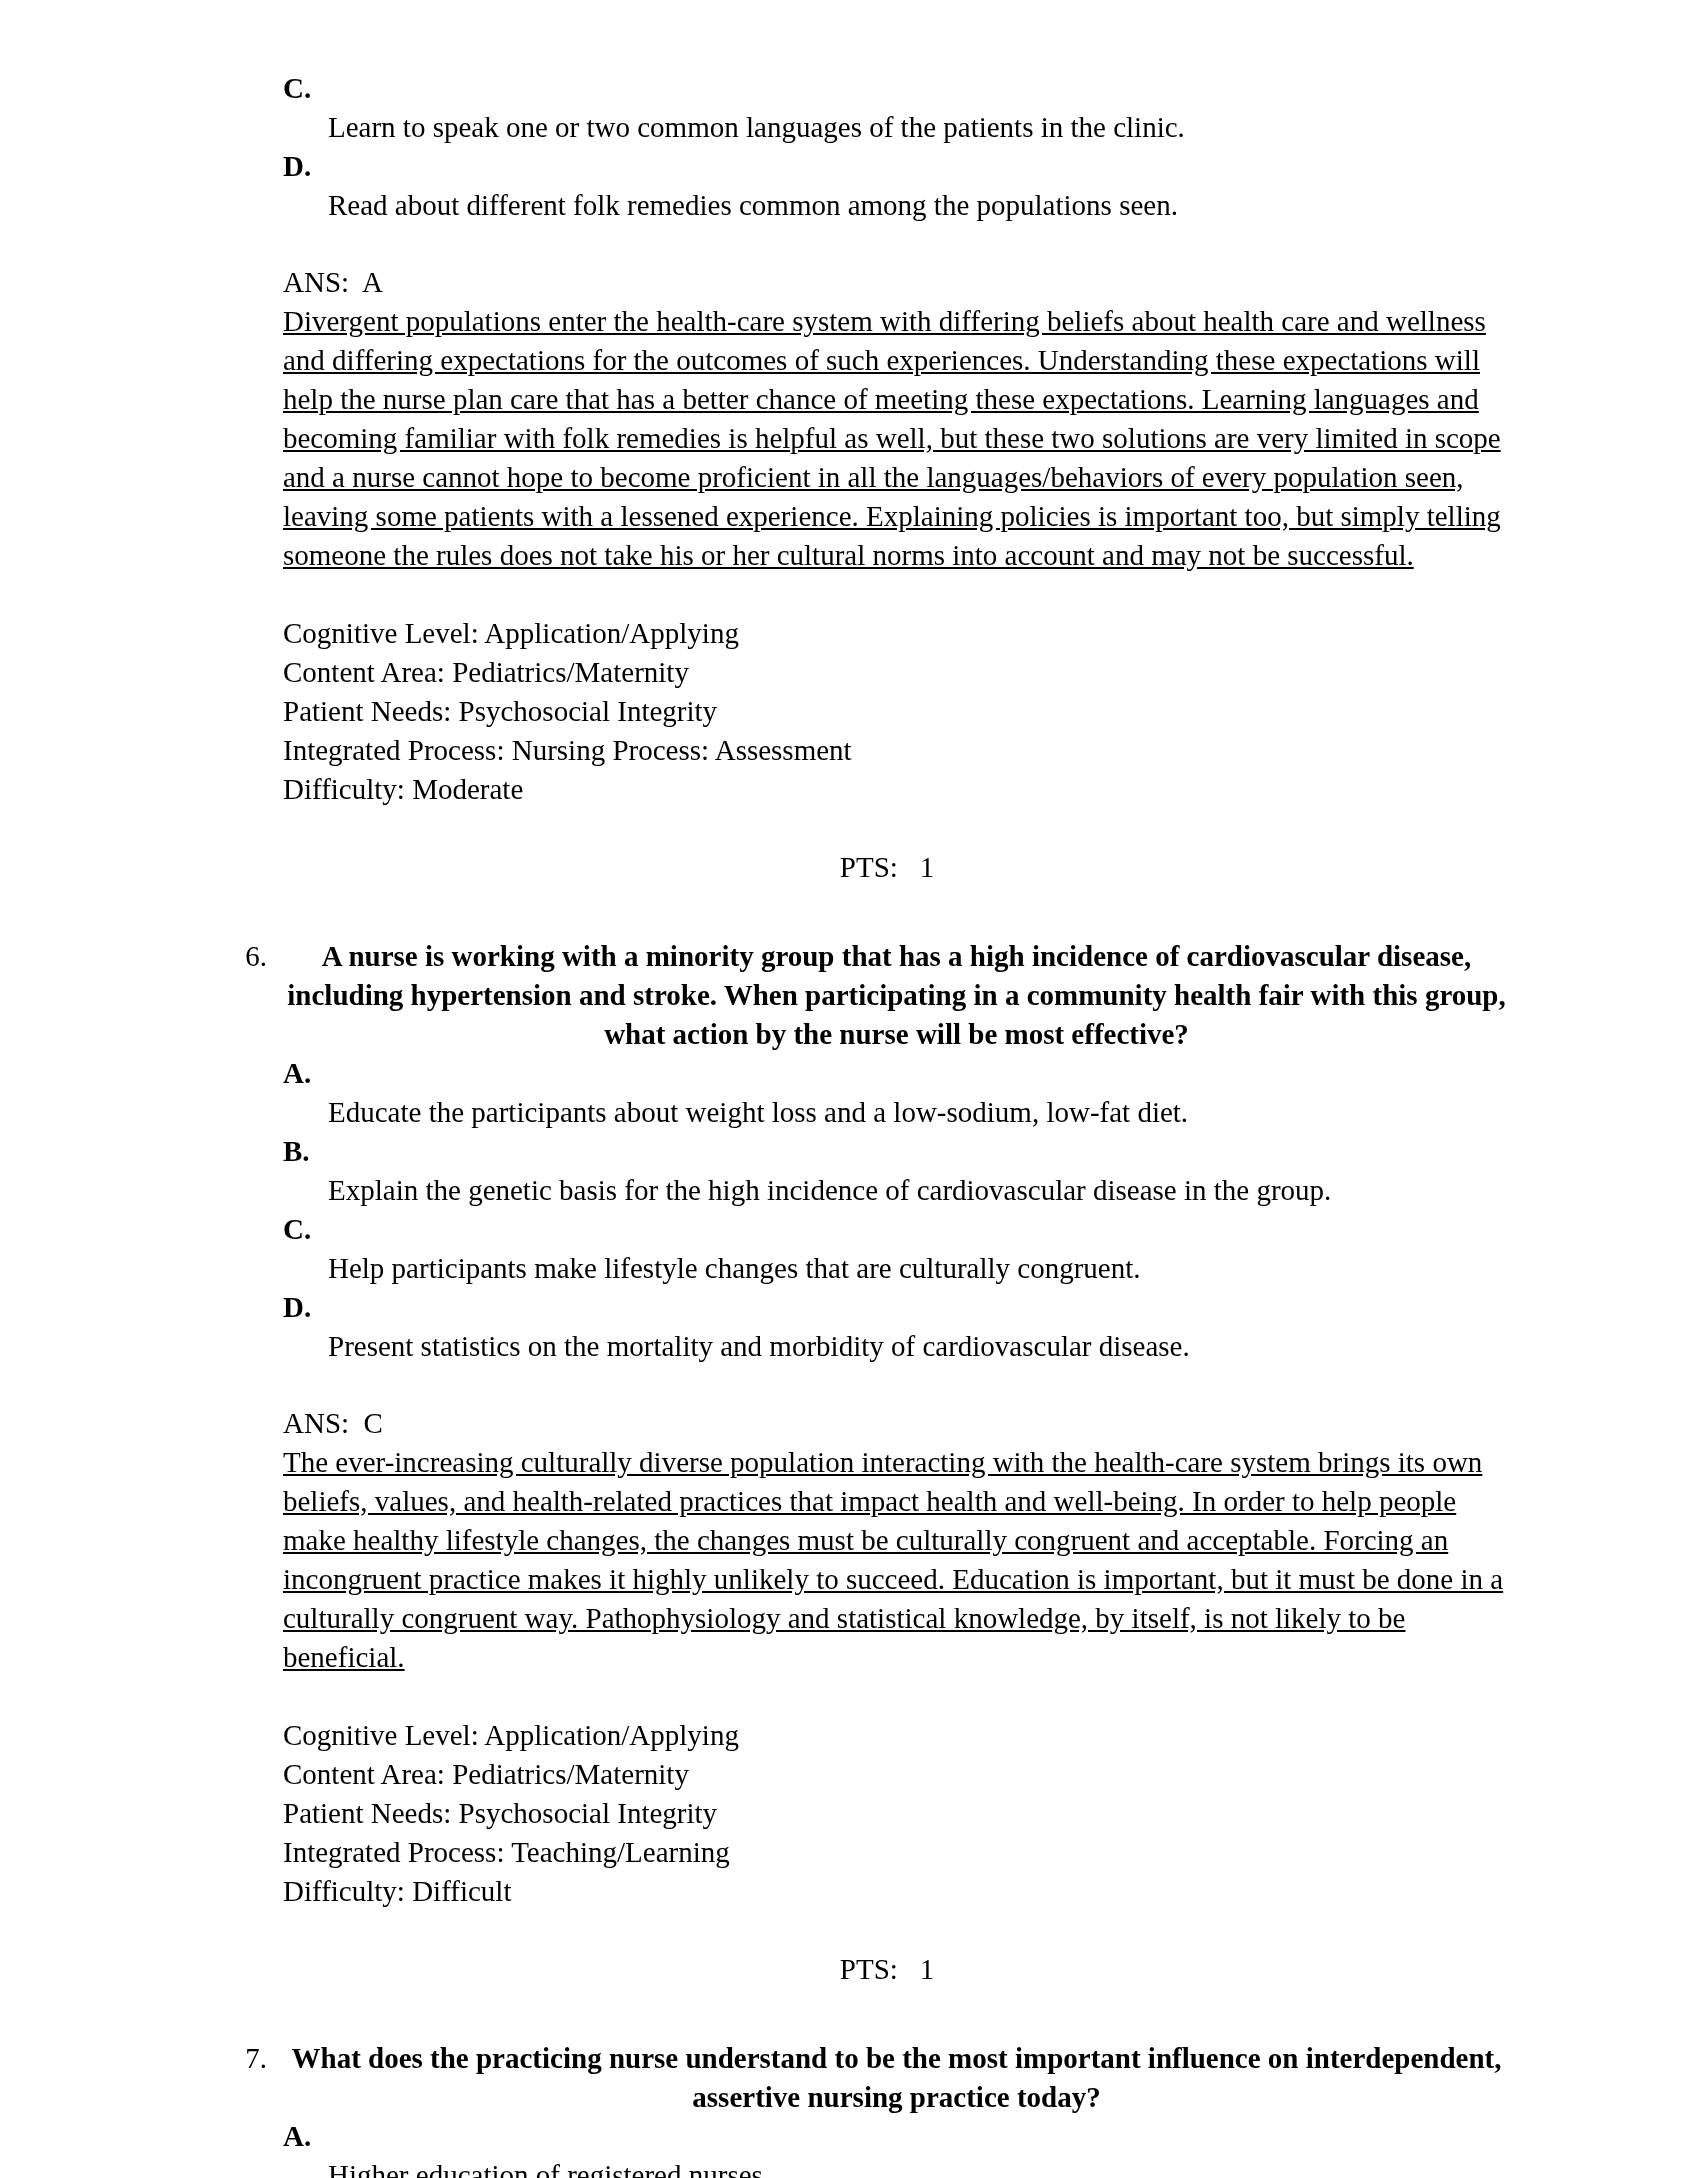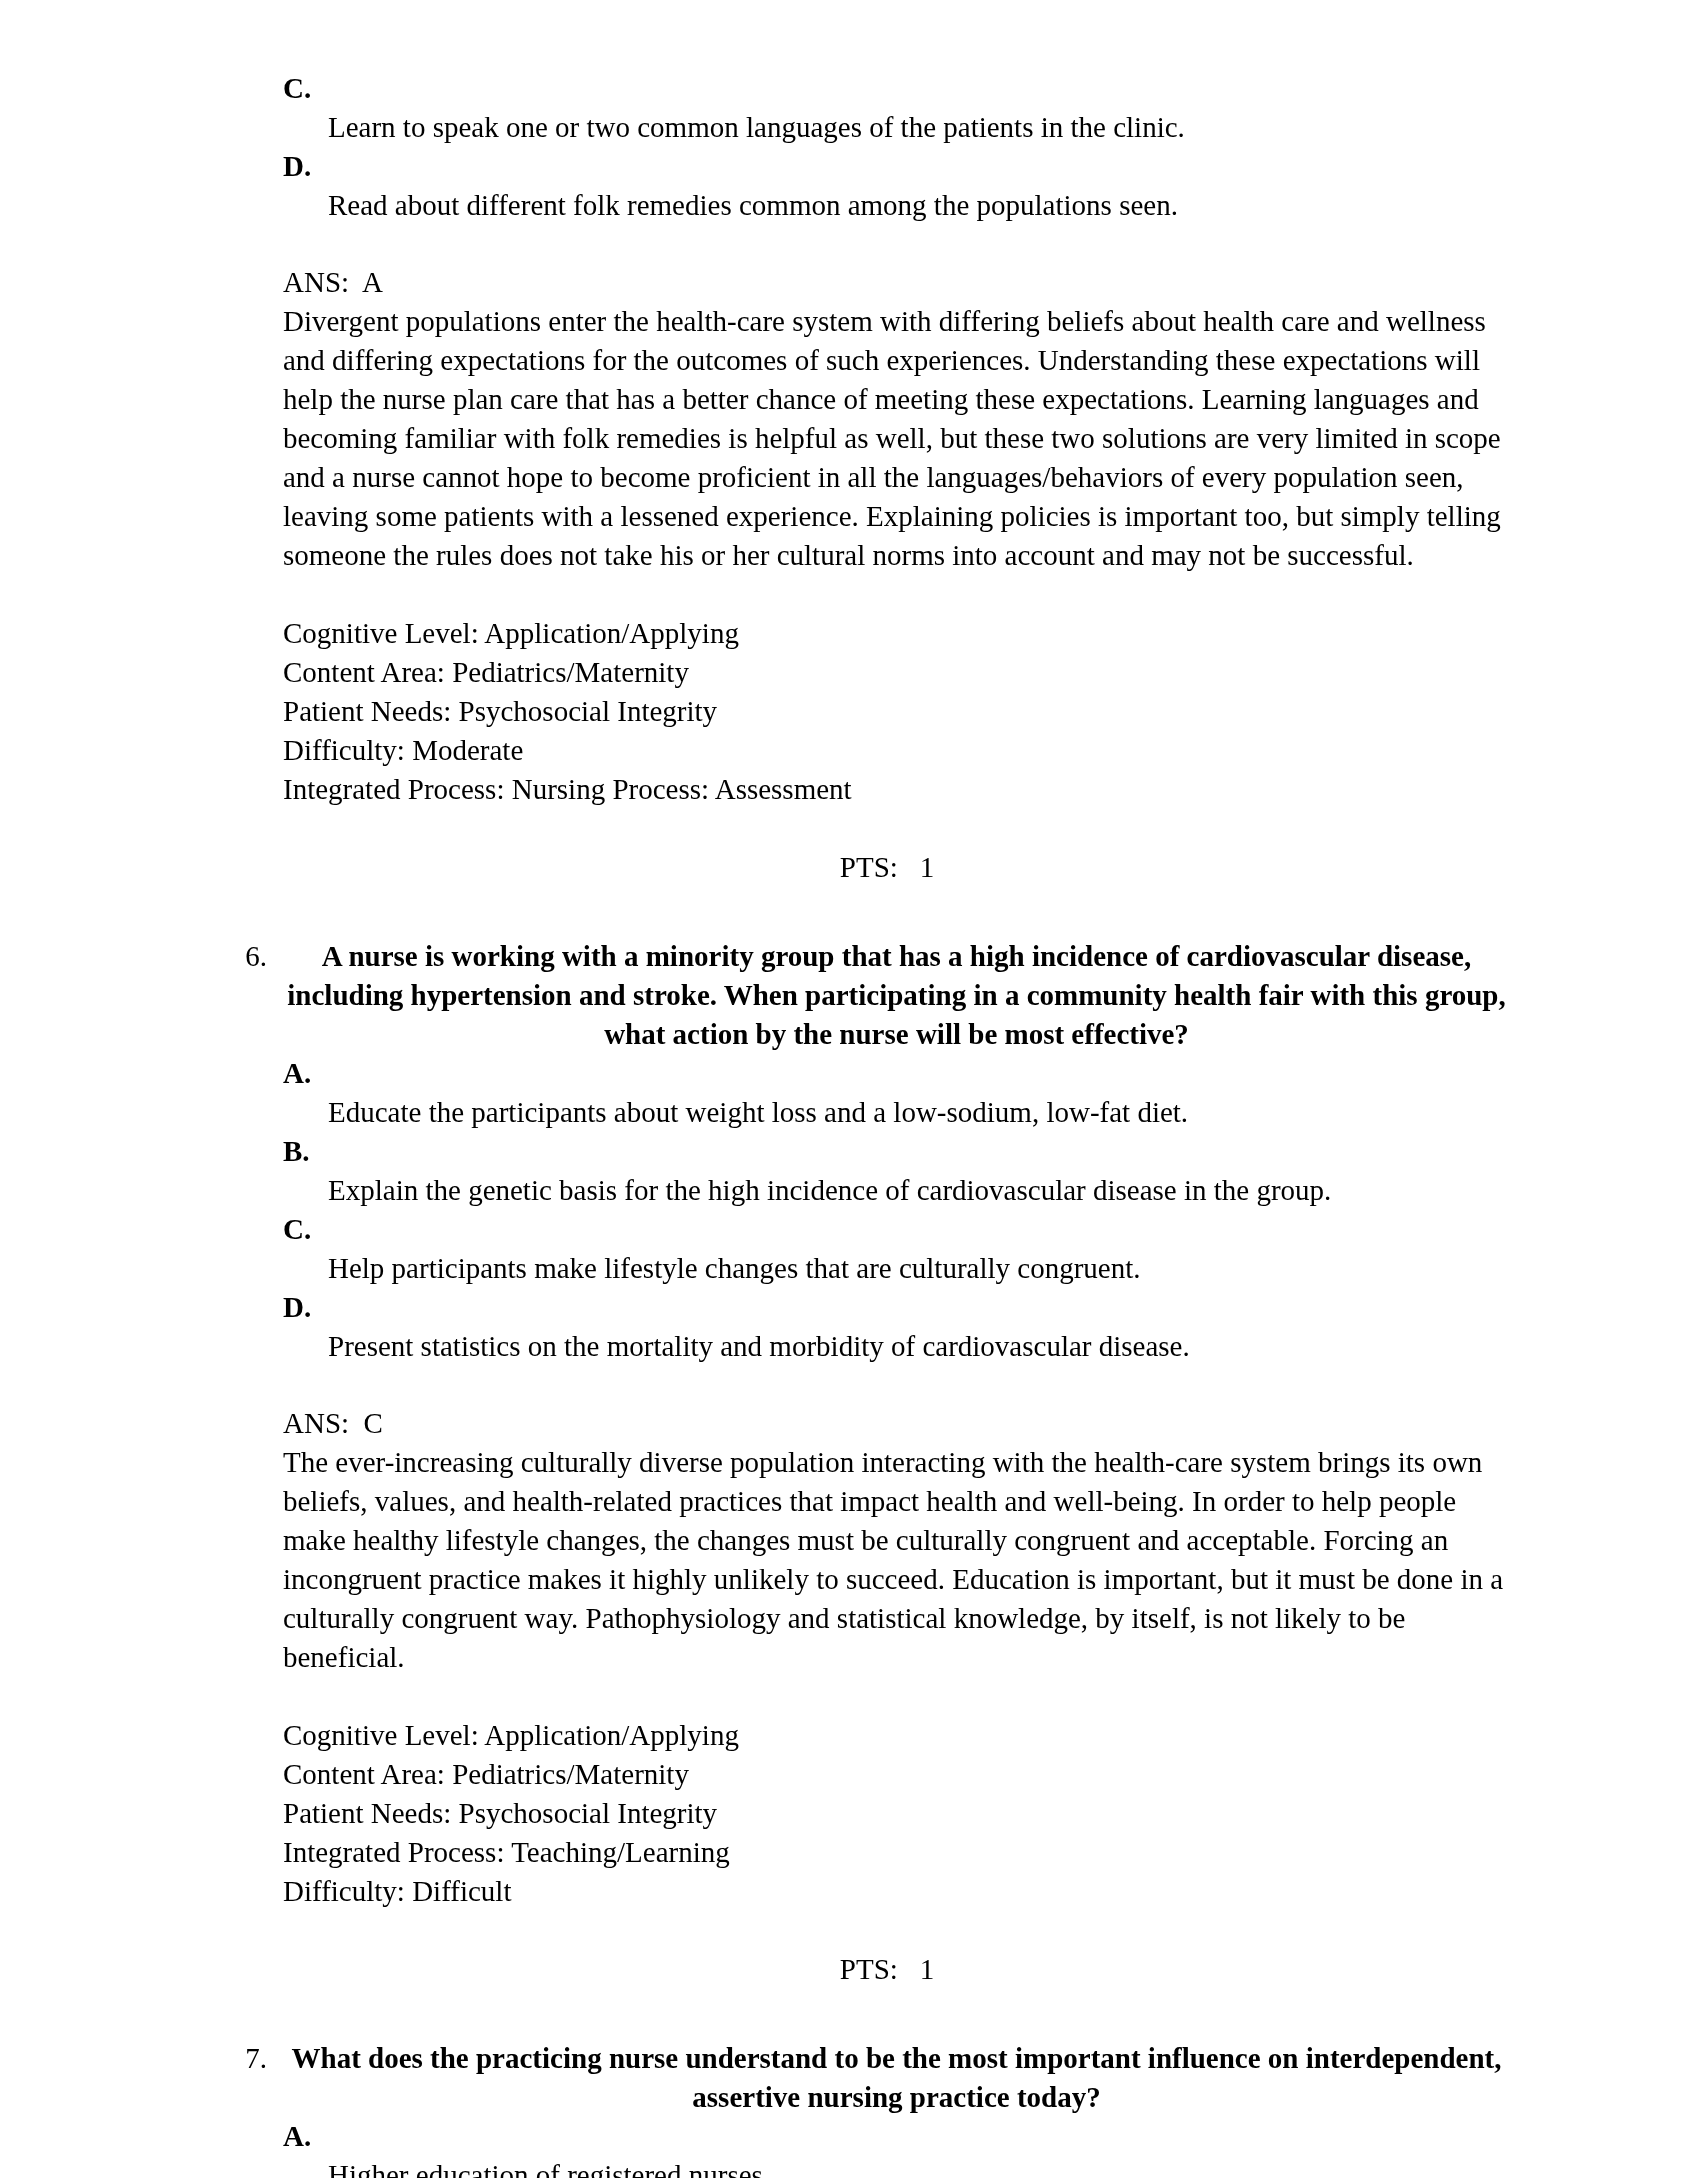--- a/index.html
+++ b/index.html
@@ -41,20 +41,21 @@
     text-align: left;
   }
   .opt-text {
     flex: 1 1 auto;
     text-align: left;
     margin-top: 39px;
   }
   .rationale {
     margin-left: 45px;
     text-align: left;
+    text-decoration: underline;
   }
   .meta-line {
     margin-left: 45px;
     white-space: nowrap;
   }
   .pts {
     margin-left: 26px;
     white-space: pre;
     text-align: center;
   }
@@ -104,22 +105,22 @@
     <div class="gap-md"></div>
 
     <div class="ans">ANS:  A</div>
     <div class="rationale">Divergent populations enter the health-care system with differing beliefs about health care and wellness and differing expectations for the outcomes of such experiences. Understanding these expectations will help the nurse plan care that has a better chance of meeting these expectations. Learning languages and becoming familiar with folk remedies is helpful as well, but these two solutions are very limited in scope and a nurse cannot hope to become proficient in all the languages/behaviors of every population seen, leaving some patients with a lessened experience. Explaining policies is important too, but simply telling someone the rules does not take his or her cultural norms into account and may not be successful.</div>
 
     <div class="gap-lg"></div>
 
     <div class="meta-line">Cognitive Level: Application/Applying</div>
     <div class="meta-line">Content Area: Pediatrics/Maternity</div>
     <div class="meta-line">Patient Needs: Psychosocial Integrity</div>
+    <div class="meta-line">Integrated Process: Nursing Process: Assessment</div>
     <div class="meta-line">Difficulty: Moderate</div>
-    <div class="meta-line">Integrated Process: Nursing Process: Assessment</div>
 
     <div class="gap-lg"></div>
 
     <div class="pts">PTS:   1</div>
 
     <div class="gap-q"></div>
 
     <div class="question">
       <span class="q-num">6.</span>
       <div class="q-body">

